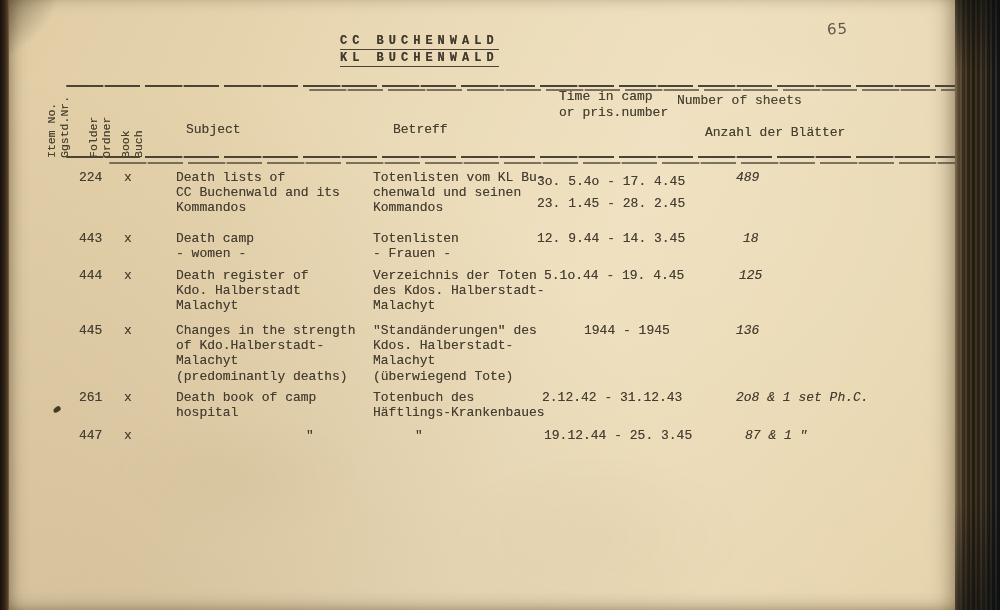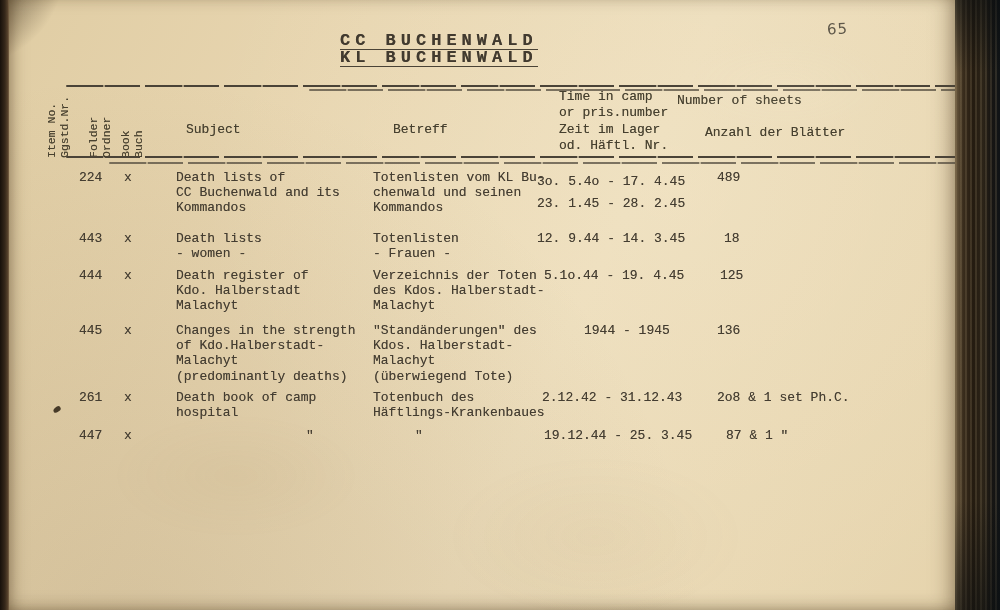--- a/index.html
+++ b/index.html
@@ -50,21 +50,21 @@
   }
 
   .page-number {
     position:absolute; left:818px; top:20px;
     font-family:"DejaVu Sans",sans-serif; font-size:15px; color:#5f584a;
     transform:rotate(-3deg); letter-spacing:1px;
   }
 
   .title { position:absolute; left:331px; top:33px; text-align:left; }
   .title-line {
-    display:table; font-size:17px; font-weight:bold; letter-spacing:5px;
+    display:table; font-size:12px; font-weight:bold; letter-spacing:5px;
     color:#413a2f; border-bottom:1.5px solid #4a4336; padding-bottom:0px; line-height:16px;
     text-shadow:0 0 .4px rgba(65,58,47,.7);
   }
 
   .rule { position:absolute; height:2px; color:#4a4337;
     background:repeating-linear-gradient(90deg, currentColor 0 37px, rgba(0,0,0,.25) 37px 39px, currentColor 39px 74px, transparent 74px 79px);
     border-radius:1px;
   }
   .rule.thin { height:1.5px; opacity:.7; }
 
@@ -76,21 +76,21 @@
     text-shadow:0 0 .4px rgba(70,64,47,.6); height:26px; }
 
   .row { position:absolute; left:0; width:946px; }
   .cell { position:absolute; top:0; font-size:13px; line-height:15.2px; white-space:pre-line;
     color:#443d31; text-shadow:0 0 .4px rgba(68,61,49,.55); }
   .c-item   { left:70px;  width:45px; }
   .c-folder { left:115px; width:30px; }
   .c-subject{ left:167px; width:200px; }
   .c-betreff{ left:364px; width:190px; }
   .c-time   { left:528px; width:180px; }
-  .c-sheets { left:708px; width:215px; }
+  .c-sheets { left:727px; width:215px;font-style:italic; }
 
   .speck { position:absolute; left:44px; top:407px; width:8px; height:5px;
     background:#2c2113; border-radius:60% 40% 50% 50%; transform:rotate(-35deg); opacity:.85; }
 </style>
 </head>
 <body>
 
 <div class="scan">
   <div class="left-strip"></div>
 
@@ -110,22 +110,20 @@
 Ggstd.Nr.</div>
     <div class="vhead" style="left:104px; top:132px;">Folder
 Ordner</div>
     <div class="vhead" style="left:136px; top:132px;">Book
 Buch</div>
 
     <div class="hcell" style="left:177px; top:122px;">Subject</div>
     <div class="hcell" style="left:384px; top:122px;">Betreff</div>
     <div class="hcell" style="left:550px; top:89px;">Time in camp
 or pris.number</div>
-    <div class="hcell" style="left:550px; top:122px;">Zeit im Lager
-od. Häftl. Nr.</div>
     <div class="hcell" style="left:668px; top:93px;">Number of sheets</div>
     <div class="hcell" style="left:696px; top:125px;">Anzahl der Blätter</div>
 
     <div class="rule" style="left:57px; top:156px; width:890px;"></div>
     <div class="rule thin" style="left:100px; top:162px; width:847px;"></div>
 
     <div class="row" style="top:170px;">
       <div class="cell c-item">224</div>
       <div class="cell c-folder">x</div>
       <div class="cell c-subject">Death lists of
@@ -135,21 +133,21 @@
 chenwald und seinen
 Kommandos</div>
       <div class="cell c-time" style="line-height:21.5px; margin-top:1px;">3o. 5.4o - 17. 4.45
 23. 1.45 - 28. 2.45</div>
       <div class="cell c-sheets">489</div>
     </div>
 
     <div class="row" style="top:231px;">
       <div class="cell c-item">443</div>
       <div class="cell c-folder">x</div>
-      <div class="cell c-subject">Death lists
+      <div class="cell c-subject">Death camp
 - women -</div>
       <div class="cell c-betreff">Totenlisten
 - Frauen -</div>
       <div class="cell c-time">12. 9.44 - 14. 3.45</div>
       <div class="cell c-sheets" style="margin-left:7px;">18</div>
     </div>
 
     <div class="row" style="top:268px;">
       <div class="cell c-item">444</div>
       <div class="cell c-folder">x</div>

